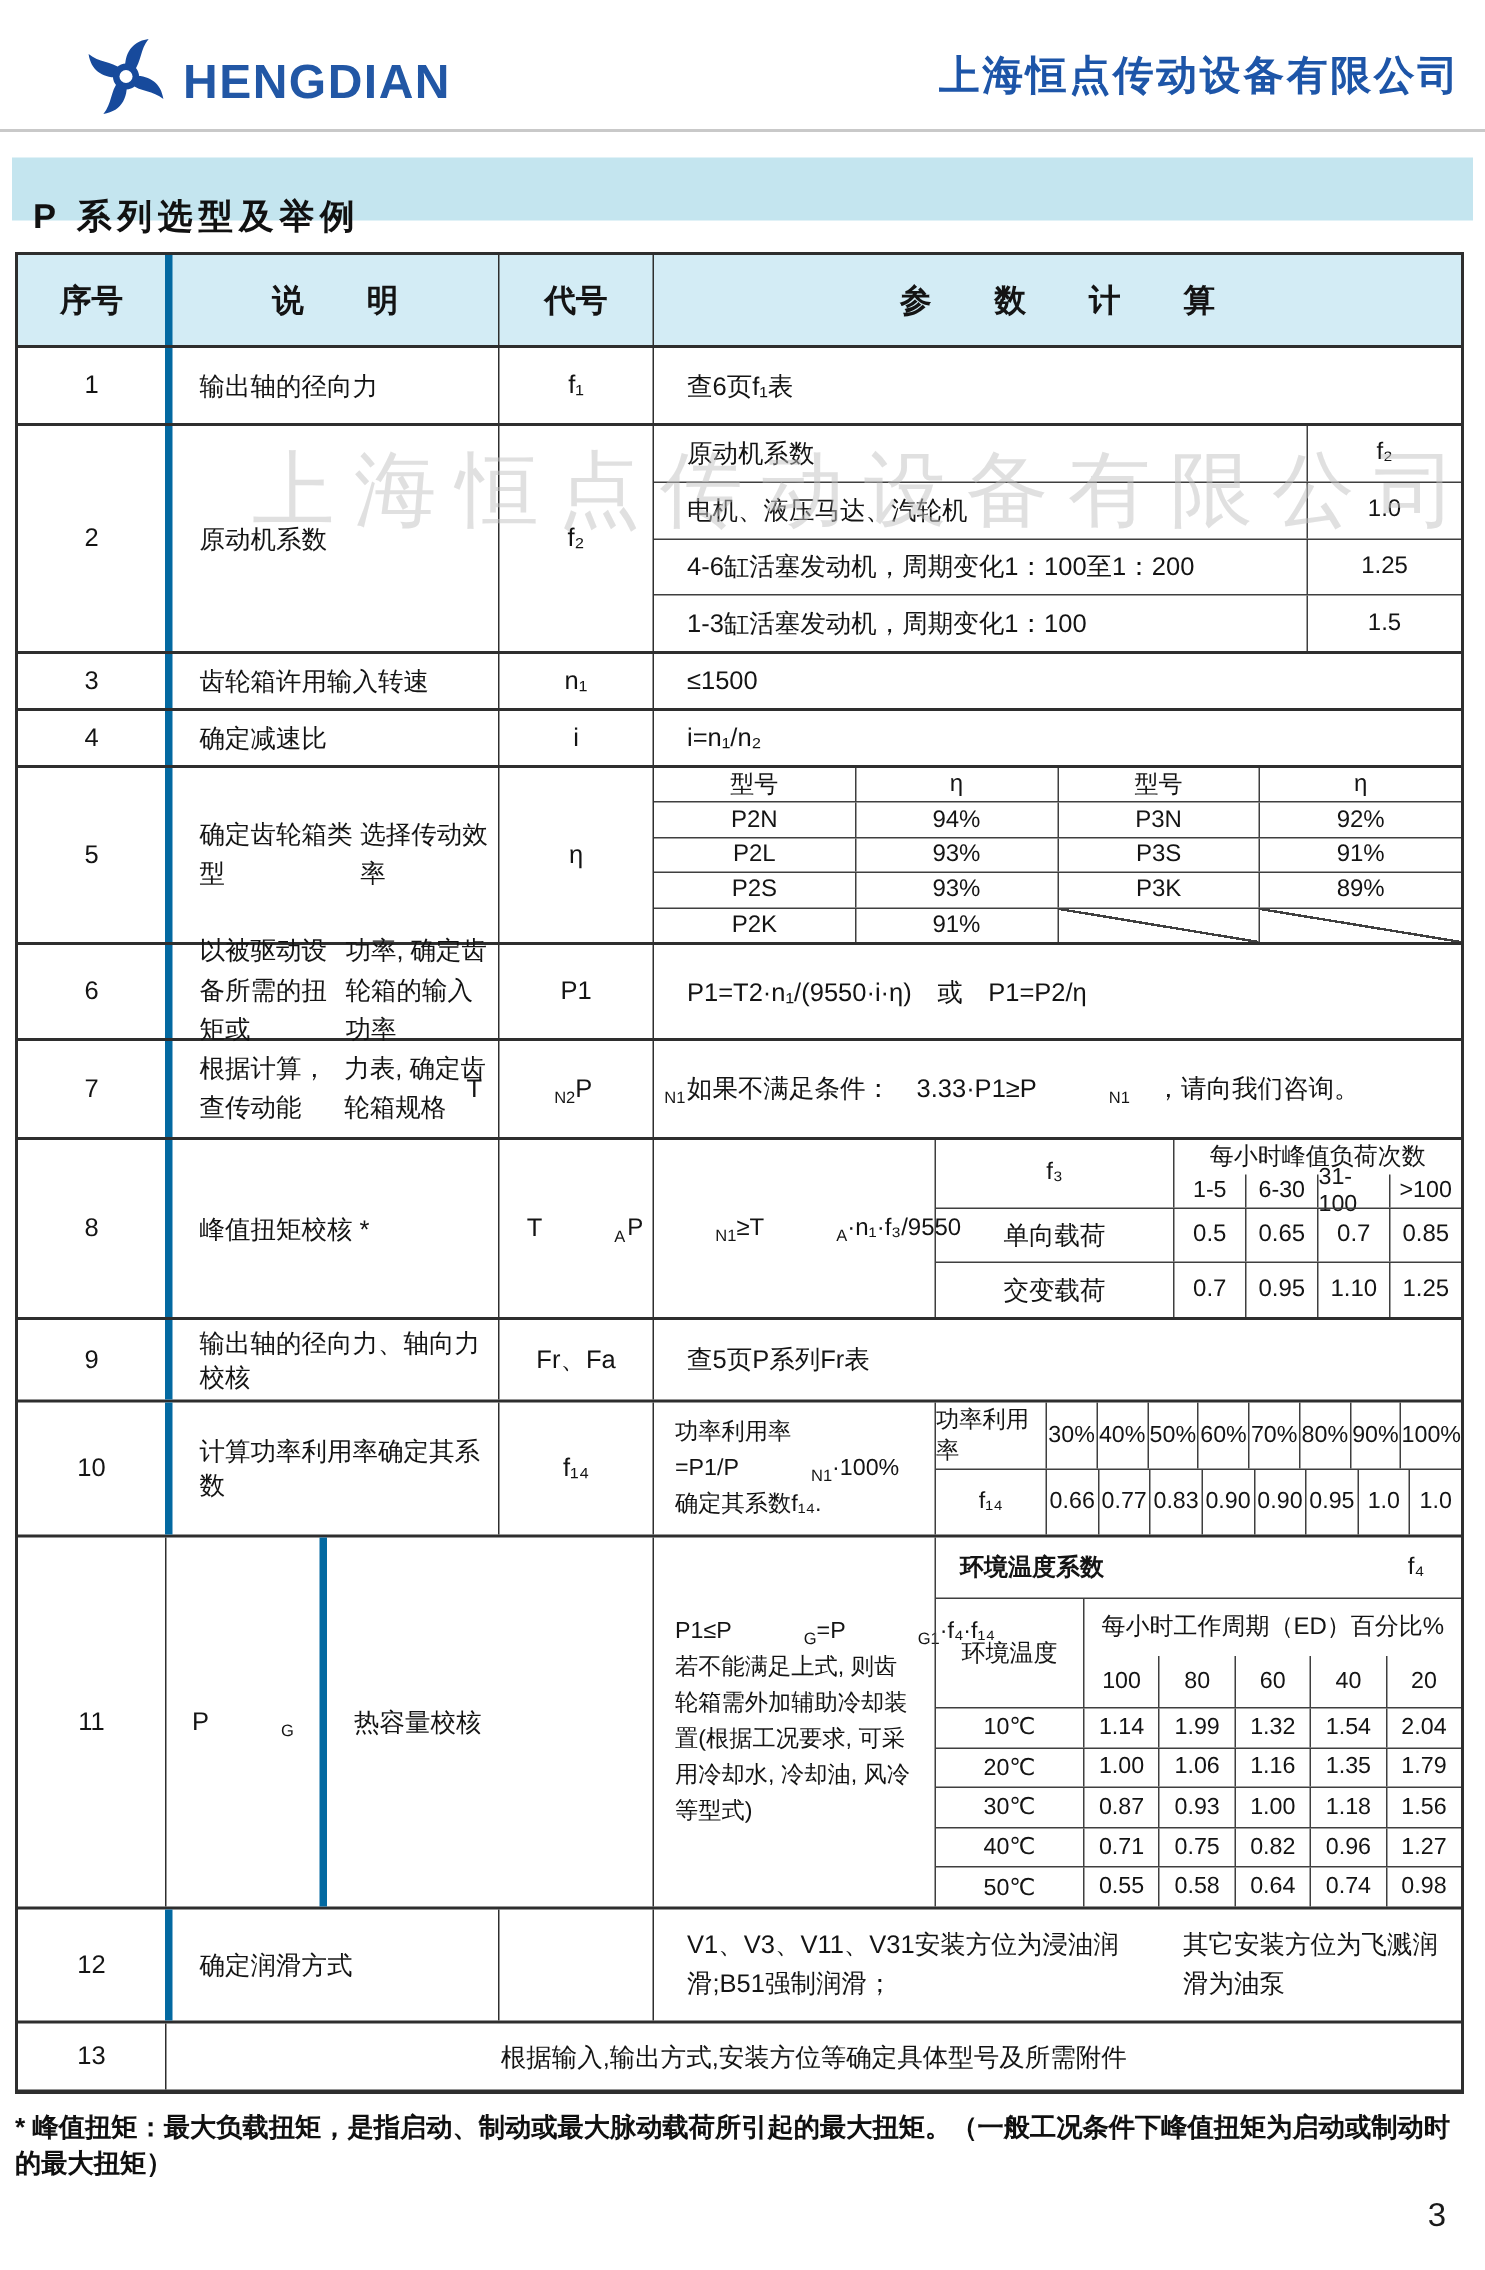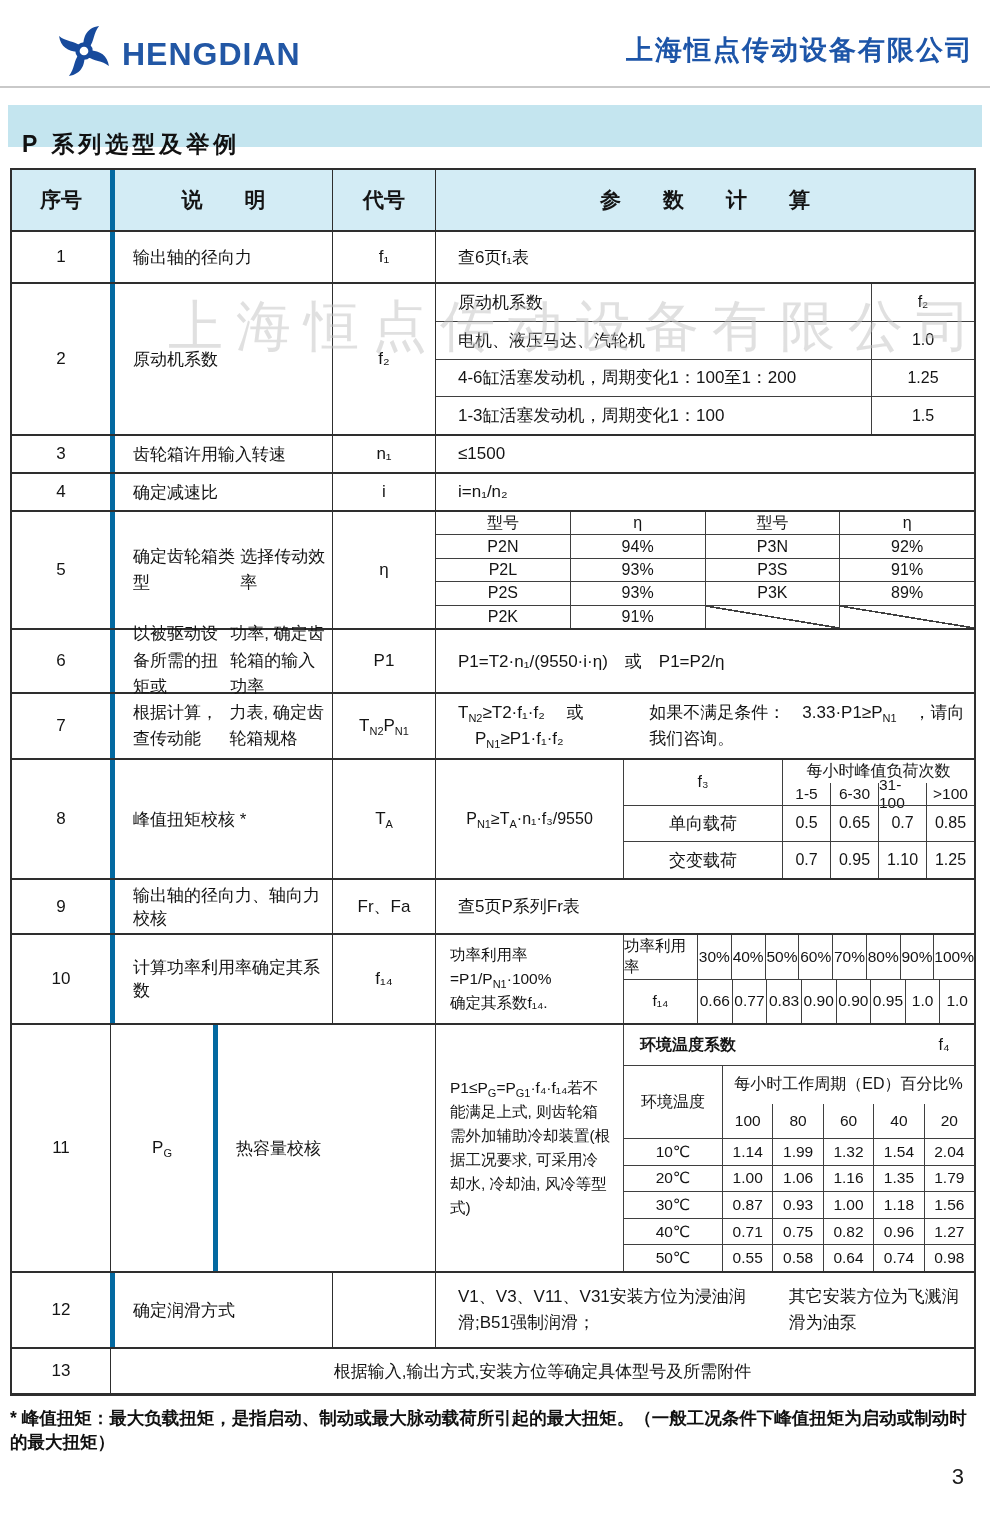--- a/index.html
+++ b/index.html
@@ -41,21 +41,21 @@
   .h66{height:66px}.h120{height:120px}.h55{height:55px}.h90{height:90px}.h248{height:248px}
   .h76{height:76px}.h46{height:46px}
   
   .vstack { display:flex; flex-direction:column; width:100%; }
   .hrow   { display:flex; flex:1; align-items:stretch; min-height:0; }
   .bt { border-top:1px solid #3f3f3f; }
   .bl { border-left:1px solid #3f3f3f; }
   .ctr { display:flex; align-items:center; justify-content:center; }
   .lft { display:flex; align-items:center; justify-content:flex-start; }
   .fs16 { font-size:16px; } .fs15 { font-size:15.5px; }
-  sub { font-size:11px; line-height:0; }
+  sub { font-size:11px; line-height:0;margin-left:48px; }
   .two-line { display:flex; flex-direction:row; justify-content:center; line-height:1.55; }
   .diag { background-image:linear-gradient(to top right,
             transparent calc(50% - 0.8px), #3f3f3f calc(50% - 0.8px),
             #3f3f3f calc(50% + 0.8px), transparent calc(50% + 0.8px)); }
   
   .w103 { width:103px; flex:none; }
   .w187 { width:187px; flex:none; }
   .w158 { width:158px; flex:none; }
   .w98  { width:98px;  flex:none; }
   .w73  { width:73px;  flex:none; }
@@ -213,21 +213,20 @@
         </div>
       </div>
       <div class="cell c3">
         <div class="two-line" style="text-align:center;line-height:1.8;">
           <span><span>T</span><sub>N2</sub></span>
           <span><span>P</span><sub>N1</sub></span>
         </div>
       </div>
       <div class="cell c4">
         <div class="two-line">
-          <span><span>T</span><sub>N2</sub><span>≥T2·f₁·f₂　 或 　P</span><sub>N1</sub><span>≥P1·f₁·f₂</span></span>
           <span><span>如果不满足条件：　3.33·P1≥P</span><sub>N1</sub><span>　，请向我们咨询。</span></span>
         </div>
       </div>
     </div>
 
     <div class="trow h120">
       <div class="cell c1">8</div>
       <div class="cell c2">峰值扭矩校核 *</div>
       <div class="cell c3">
         <span><span>T</span><sub>A</sub></span>

